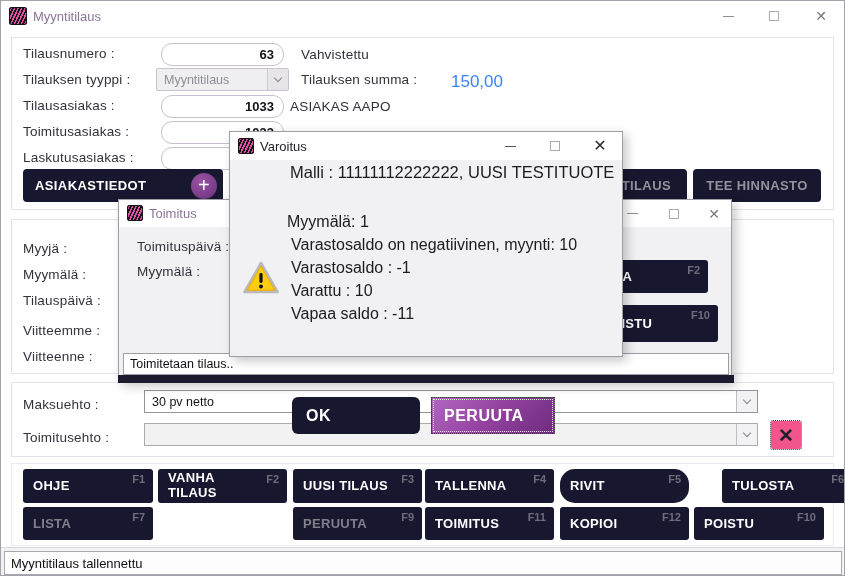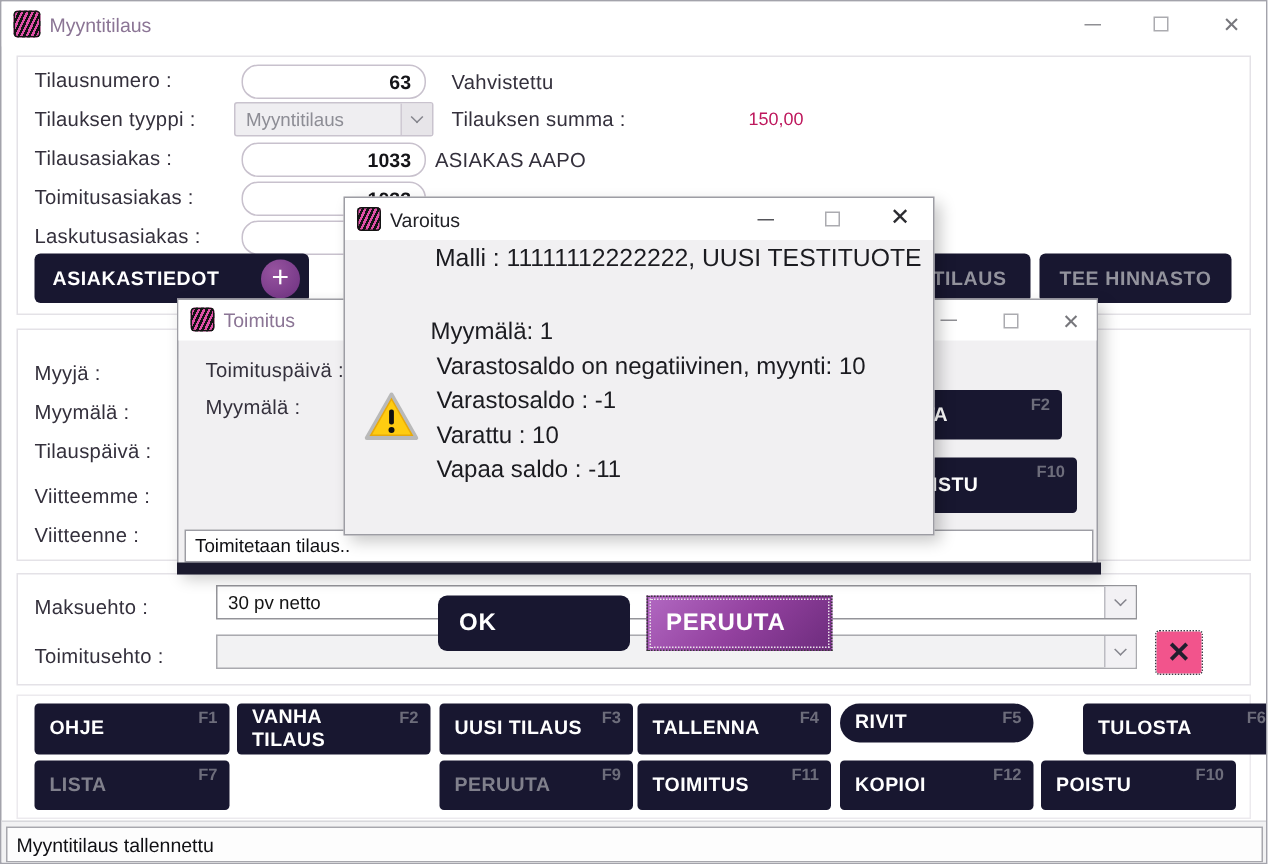--- a/index.html
+++ b/index.html
@@ -15,21 +15,21 @@
              box-shadow:inset 0 0 0 1px #141414; }
   .wtitle { position:absolute; font-size:13px; color:#8b7595; white-space:nowrap; }
   .wc { position:absolute; top:0; width:42px; display:flex; align-items:center; justify-content:center; }
   .glyph-min { display:block; width:11px; border-top:1.5px solid #8f8f94; }
   .glyph-max { display:block; width:10px; height:10px; border:1.3px solid #ababb0; }
   .glyph-close { font-size:14px; color:#77777c; line-height:1; }
 
   
   .gbox { position:absolute; border:1px solid #e4e2e7; }
   .lbl { position:absolute; font-size:13.5px; color:#34303c; white-space:nowrap; letter-spacing:.2px; }
-  .val { position:absolute; font-size:12px; color:#be185d; white-space:nowrap;margin-left:48px; }
+  .val { position:absolute; font-size:17px; color:#3b82f6; white-space:nowrap; }
   .rfield { position:absolute; height:23px; border:1px solid #c8c1cd; border-radius:11px;
             background:#fff; text-align:right; padding:0 9px; outline:none;
             font:700 13px "Liberation Sans",sans-serif; color:#141418; }
   .combo { position:absolute; display:flex; align-items:stretch; background:#fff;
            border:1px solid #949499; font-size:12.5px; color:#141414; }
   .combo .txt { flex:1; display:flex; align-items:center; padding-left:7px; white-space:nowrap; overflow:hidden; }
   .combo .cbox { width:21px; border-left:1px solid #bcbcc2; background:#f2f1f4;
                  display:flex; align-items:center; justify-content:center; }
   .combo.dis { background:#efeef1; border-color:#c9c3ce; border-radius:2px; }
   .combo.dis .txt { color:#8d8d95; }
@@ -123,21 +123,21 @@
   <span class="lbl" style="left:22px; top:97px;">Tilausasiakas :</span>
   <input class="rfield" style="left: 160px; top: 94px; width: 123px;" value="1033">
   <span class="lbl" style="left:289px; top:98px;">ASIAKAS AAPO</span>
 
   <span class="lbl" style="left:22px; top:123px;">Toimitusasiakas :</span>
   <input class="rfield" style="left: 160px; top: 120px; width: 123px;" value="1033">
 
   <span class="lbl" style="left:22px; top:149px;">Laskutusasiakas :</span>
   <input class="rfield" style="left: 160px; top: 146px; width: 123px;" value="1033">
 
-  <div class="dbtn" style="left:22px; top:168px; width:183px; height:33px; padding-left:12px;">
+  <div class="dbtn" style="left:22px; top:168px; width:200px; height:33px; padding-left:12px;">
     <span>ASIAKASTIEDOT</span>
     <span class="pluscircle">+</span>
   </div>
   <div class="dbtn graytext" style="left:490px; top:168px; width:196px; height:33px;">
     <span>TEE OSTOTILAUS</span>
   </div>
   <div class="dbtn graytext center" style="left:692px; top:168px; width:128px; height:33px;">
     <span>TEE HINNASTO</span>
   </div>
 
@@ -178,21 +178,21 @@
       <span class="fk">F2</span>
     </div>
   <div class="fbtn" style="left:292px; top:468px; width:129px; height:34px;">
       <span class="fl">UUSI TILAUS</span>
       <span class="fk">F3</span>
     </div>
   <div class="fbtn" style="left:424px; top:468px; width:129px; height:34px;">
       <span class="fl">TALLENNA</span>
       <span class="fk">F4</span>
     </div>
-  <div class="fbtn" style="left:559px; top:468px; width:129px; height:26px;border-radius:15px;">
+  <div class="fbtn" style="left:559px; top:468px; width:129px; height:34px;border-radius:15px;">
       <span class="fl">RIVIT</span>
       <span class="fk">F5</span>
     </div>
   <div class="fbtn" style="left:693px; top:468px; width:130px; height:34px;margin-left:28px;">
       <span class="fl">TULOSTA</span>
       <span class="fk">F6</span>
     </div>
 
   <div class="fbtn disabled" style="left:22px;  top:506px; width:130px; height:33px;">
       <span class="fl">LISTA</span>

